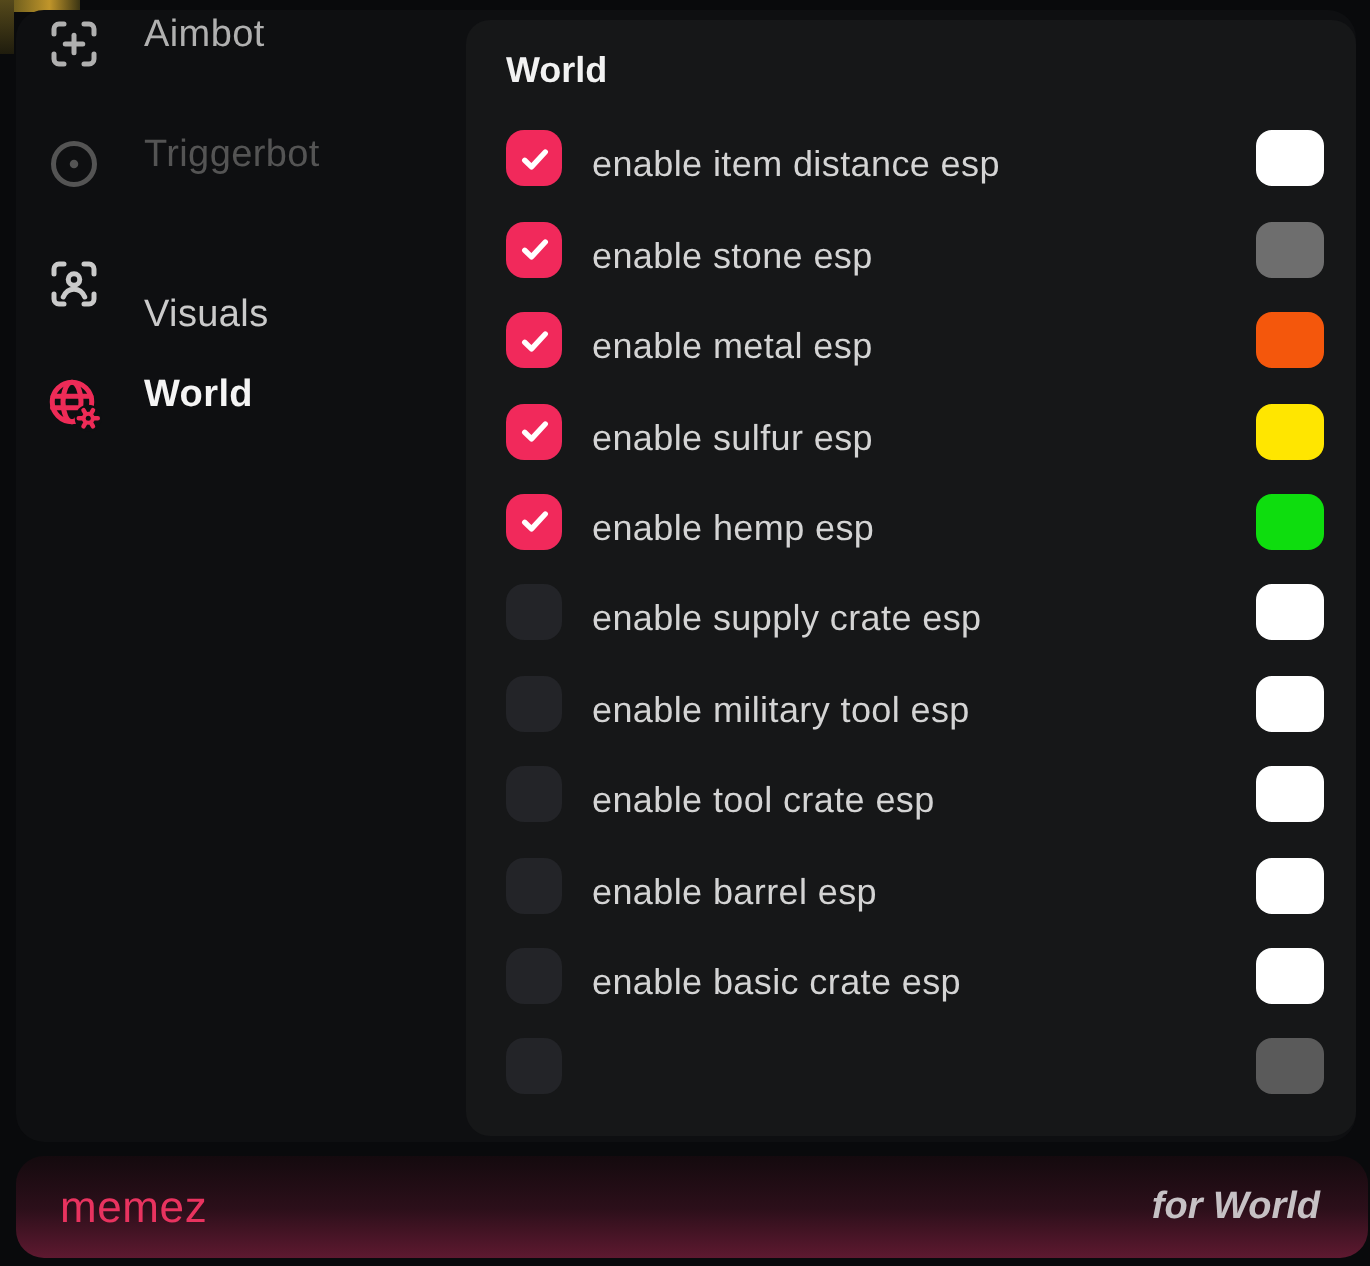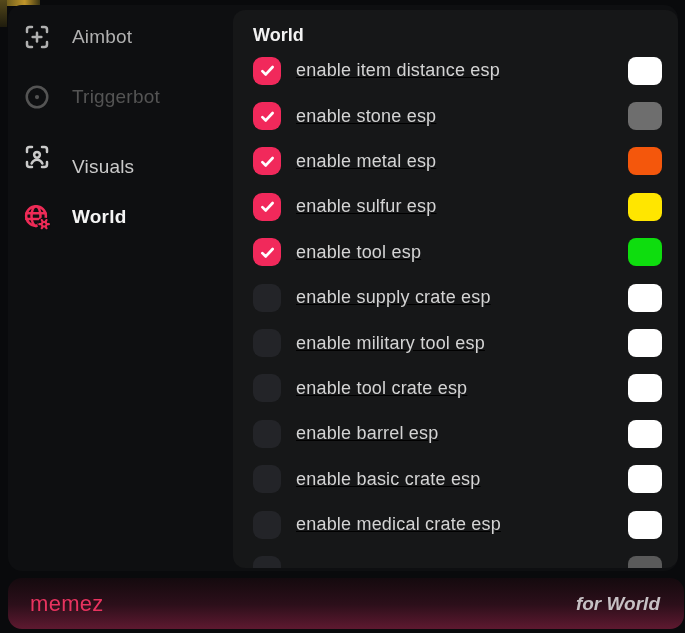--- a/index.html
+++ b/index.html
@@ -14,31 +14,31 @@
     background:linear-gradient(90deg,#6d5d1d,#c0952a 55%,#3a3413);}
   .bg-sliver-left{position:absolute;left:0;top:0;width:7px;height:27px;
     background:linear-gradient(180deg,#55491b,#1f1c0d);}
 
   
   .window{position:absolute;left:8px;top:5px;width:670px;height:566px;
     background:#0e0f11;border-radius:14px;}
 
   
   .sidebar{position:absolute;left:0;top:2px;width:225px;}
-  .side-item{height:60px;display:flex;align-items:center;padding-left:14px;cursor:pointer;}
+  .side-item{height:60px;display:flex;align-items:flex-start;padding-left:14px;cursor:pointer;}
   .side-item .ic{width:30px;height:30px;flex:0 0 30px;display:flex;align-items:center;justify-content:center;}
   .side-item svg{width:30px;height:30px;display:block;}
   .side-label{margin-left:20px;font-size:19px;letter-spacing:.2px;}
 
   
   .panel{position:absolute;left:225px;top:5px;width:445px;height:558px;
     background:#161718;border-radius:12px;overflow:hidden;}
   .panel-title{padding:15px 0 0 20px;font-size:18px;line-height:21px;font-weight:700;color:#f2f2f2;}
   .options{margin-top:2px;padding:0 16px 0 20px;}
-  .opt-row{height:45.4px;display:flex;align-items:center;text-decoration:underline;}
+  .opt-row{height:45.4px;display:flex;align-items:flex-end;}
   .checkbox{width:28px;height:28px;border-radius:9px;background:#232428;flex:0 0 28px;
     display:flex;align-items:center;justify-content:center;cursor:pointer;}
   .checkbox.checked{background:#f1295b;}
   .checkbox svg{width:19px;height:19px;display:block;}
   .opt-label{margin-left:15px;font-size:18px;color:#d4d4d4;letter-spacing:.2px;}
   .swatch{margin-left:auto;width:34px;height:28px;border-radius:8px;cursor:pointer;
     flex:0 0 34px;}
 
   
   .footer{position:absolute;left:8px;top:578px;width:676px;height:51px;border-radius:14px;
@@ -156,21 +156,21 @@
             <span class="swatch" style="background: rgb(255, 230, 0);"></span>
           </div>
           <div class="opt-row">
             <span class="checkbox checked">
               <span style="display: flex;">
                 <svg viewBox="0 0 24 24" fill="none" stroke="currentColor" stroke-width="2" stroke-linecap="round" stroke-linejoin="round">
                   <path d="M5.5 12.8l4.3 4.2L18.5 7.6" stroke="#ffffff" stroke-width="3.4"></path>
                 </svg>
               </span>
             </span>
-            <span class="opt-label">enable tool esp</span>
+            <span class="opt-label">enable hemp esp</span>
             <span class="swatch" style="background: rgb(14, 221, 14);"></span>
           </div>
           <div class="opt-row">
             <span class="checkbox"></span>
             <span class="opt-label">enable supply crate esp</span>
             <span class="swatch" style="background: rgb(255, 255, 255);"></span>
           </div>
           <div class="opt-row">
             <span class="checkbox"></span>
             <span class="opt-label">enable military tool esp</span>
@@ -182,25 +182,20 @@
             <span class="swatch" style="background: rgb(255, 255, 255);"></span>
           </div>
           <div class="opt-row">
             <span class="checkbox"></span>
             <span class="opt-label">enable barrel esp</span>
             <span class="swatch" style="background: rgb(255, 255, 255);"></span>
           </div>
           <div class="opt-row">
             <span class="checkbox"></span>
             <span class="opt-label">enable basic crate esp</span>
-            <span class="swatch" style="background: rgb(255, 255, 255);"></span>
-          </div>
-          <div class="opt-row">
-            <span class="checkbox"></span>
-            <span class="opt-label">enable medical crate esp</span>
             <span class="swatch" style="background: rgb(255, 255, 255);"></span>
           </div>
           <div class="opt-row">
             <span class="checkbox"></span>
             <span class="opt-label"></span>
             <span class="swatch" style="background: rgb(90, 90, 90);"></span>
           </div>
         </div>
     </section>
   </div>

